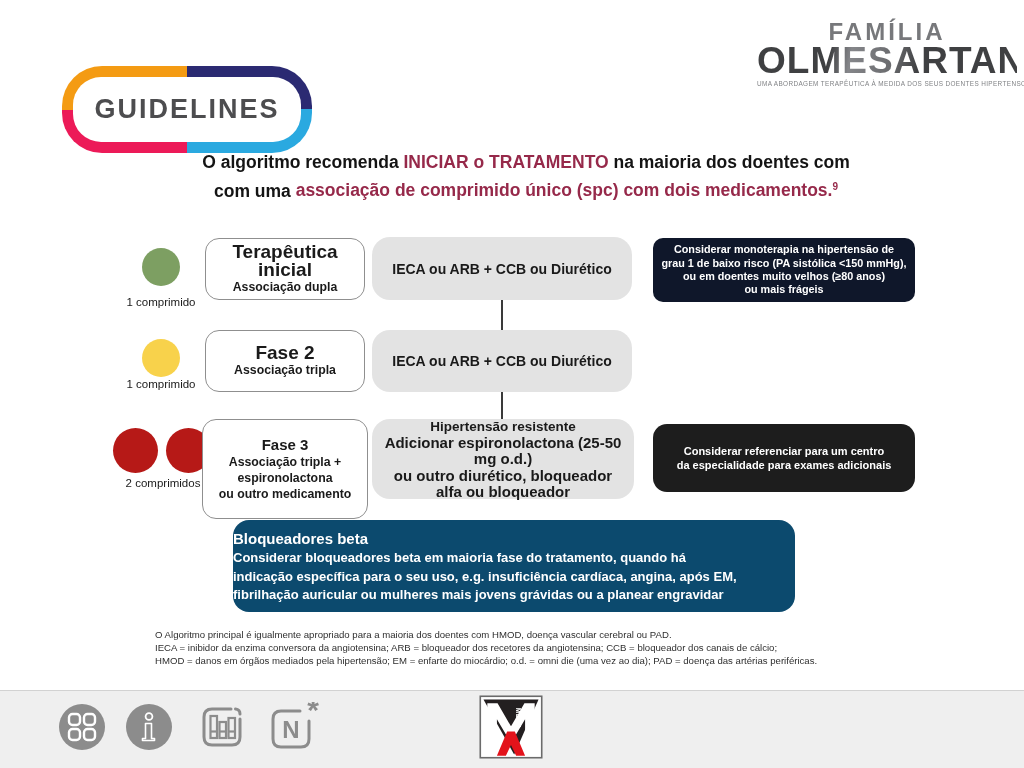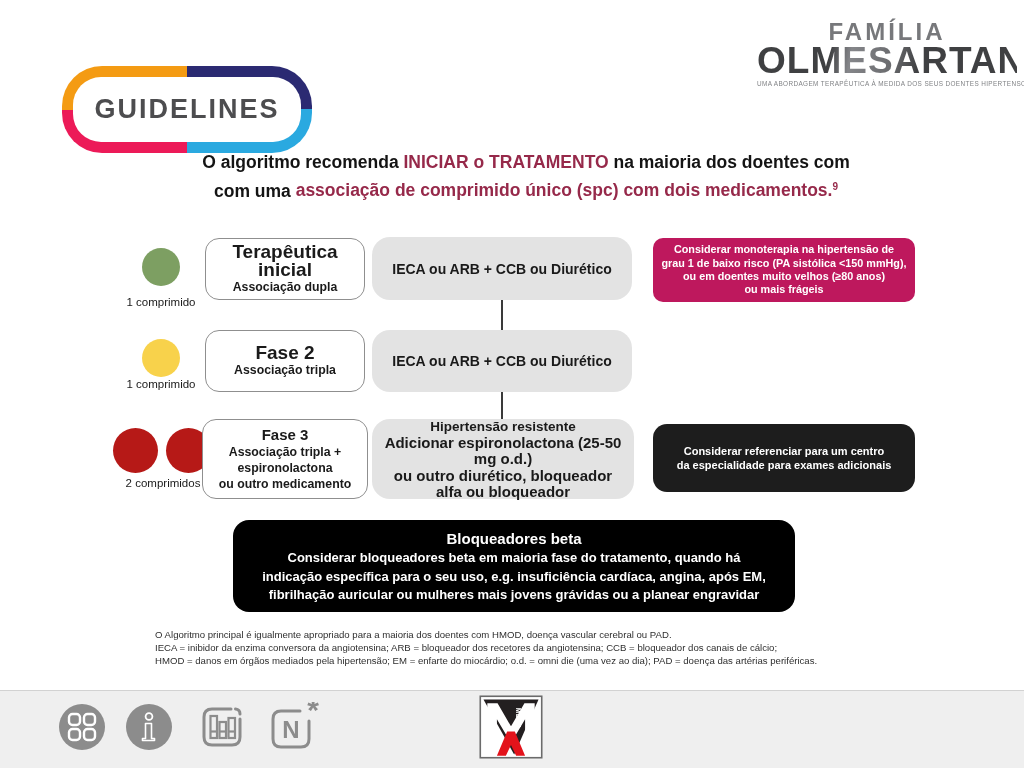--- a/index.html
+++ b/index.html
@@ -40,44 +40,44 @@
   .pill-red2{left:166px;top:428px;width:45px;height:45px;background:#b61917;}
   .pill-label{position:absolute;font-size:11.5px;color:#1a1a1a;text-align:center;}
   .pl-1{left:108px;top:296px;width:106px;}
   .pl-2{left:108px;top:378px;width:106px;}
   .pl-3{left:104px;top:477px;width:118px;}
   .stage-box{position:absolute;background:#fff;border:1.2px solid #8f8f8f;border-radius:14px;
     display:flex;flex-direction:column;align-items:center;justify-content:center;
     text-align:center;box-sizing:border-box;color:#1a1a1a;}
   .stage-1{left:205px;top:238px;width:160px;height:62px;}
   .stage-2{left:205px;top:330px;width:160px;height:62px;}
-  .stage-3{left:202px;top:419px;width:166px;height:80px;}
+  .stage-3{left:202px;top:419px;width:166px;height:100px;}
   .stage-title{font-size:19px;font-weight:bold;line-height:18px;}
   .stage-line{font-size:12.3px;font-weight:bold;line-height:16px;}
   .action-box{position:absolute;background:#e3e3e3;border-radius:18px;
     display:flex;flex-direction:column;align-items:center;justify-content:center;
     text-align:center;box-sizing:border-box;color:#1a1a1a;}
   .action-1{left:372px;top:237px;width:260px;height:63px;}
   .action-2{left:372px;top:330px;width:260px;height:62px;}
   .action-3{left:372px;top:419px;width:262px;height:80px;}
   .action-main{font-size:14px;font-weight:bold;}
   .action-title{font-size:13.5px;font-weight:bold;line-height:17px;}
   .action-line{font-size:15px;font-weight:bold;line-height:16.5px;}
   .connector{position:absolute;left:501px;width:2px;background:#3a3a3a;}
   .conn-1{top:300px;height:30px;}
   .conn-2{top:392px;height:27px;}
   .note{position:absolute;border-radius:12px;color:#fff;
     display:flex;flex-direction:column;align-items:center;justify-content:center;
     text-align:center;box-sizing:border-box;}
-  .note-maroon{left:653px;top:238px;width:262px;height:64px;background:#be185d;border-radius:10px;}
+  .note-maroon{left:653px;top:238px;width:262px;height:64px;background:#0f172a;border-radius:10px;}
   .note-maroon div{font-size:10.8px;font-weight:bold;line-height:13.4px;}
   .note-black{left:653px;top:424px;width:262px;height:68px;background:#1d1d1d;border-radius:14px;text-align:right;}
   .note-black div{font-size:11px;font-weight:bold;line-height:14.5px;}
-  .beta-box{position:absolute;left:233px;top:520px;width:562px;height:92px;background:#000000;
-    border-radius:16px;color:#fff;text-align:center;box-sizing:border-box;padding-top:9px;}
+  .beta-box{position:absolute;left:233px;top:520px;width:562px;height:92px;background:#0c4a6e;
+    border-radius:16px;color:#fff;box-sizing:border-box;padding-top:9px;}
   .beta-title{font-size:15px;font-weight:bold;line-height:20px;}
   .beta-line{font-size:13px;font-weight:bold;line-height:18.5px;}
   
   .footnotes{position:absolute;left:155px;top:628px;color:#2f2f2f;font-size:9.6px;line-height:13px;}
   
   .footer{position:absolute;left:0;bottom:0;width:1024px;height:78px;background:#efefef;
     border-top:1px solid #d2d2d2;box-sizing:border-box;}
   .footer-icons{position:absolute;left:58px;top:11px;display:flex;align-items:center;}
   .footer-icons .ic{cursor:pointer;}
   .media-logo{position:absolute;left:479px;top:4px;}

